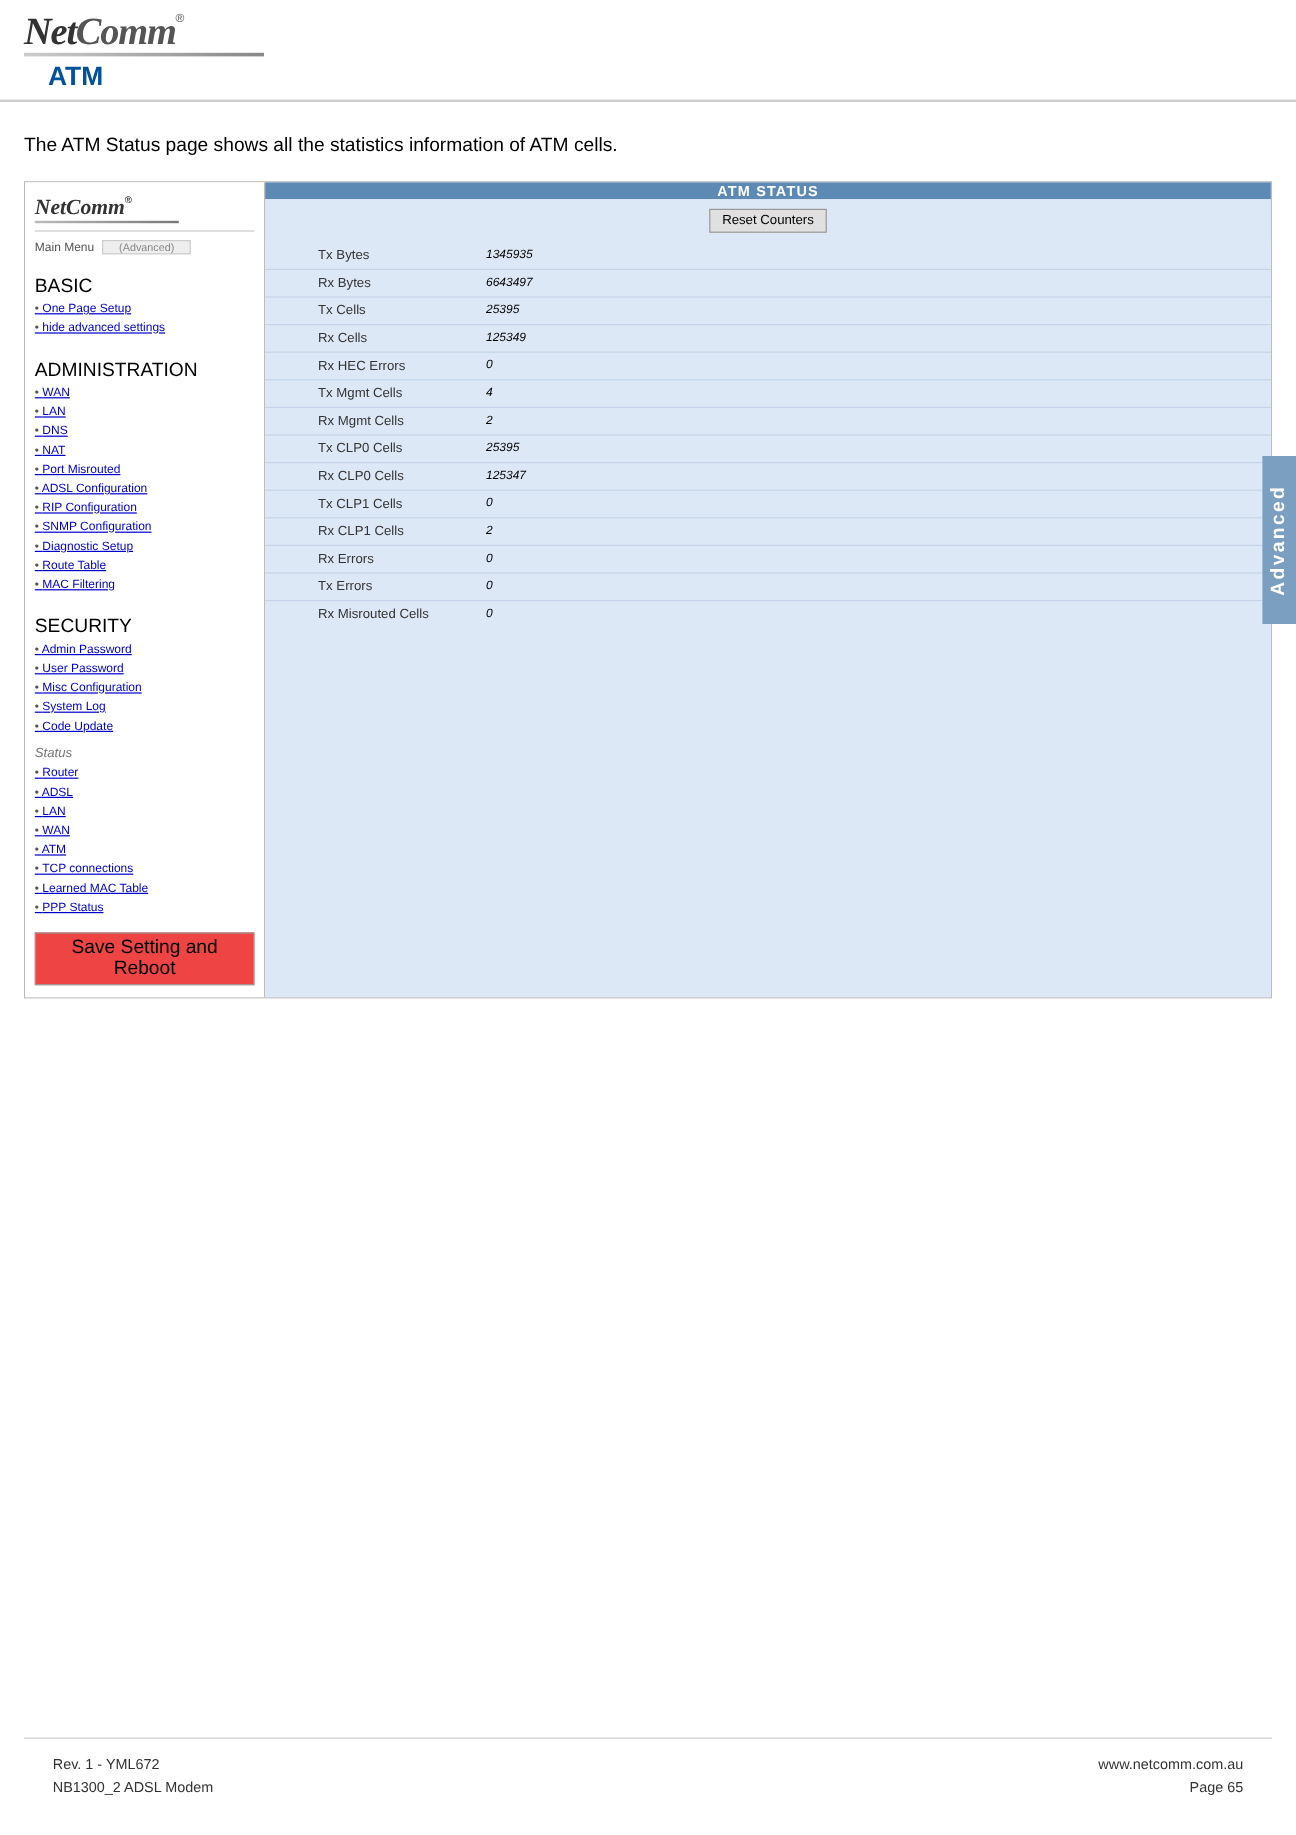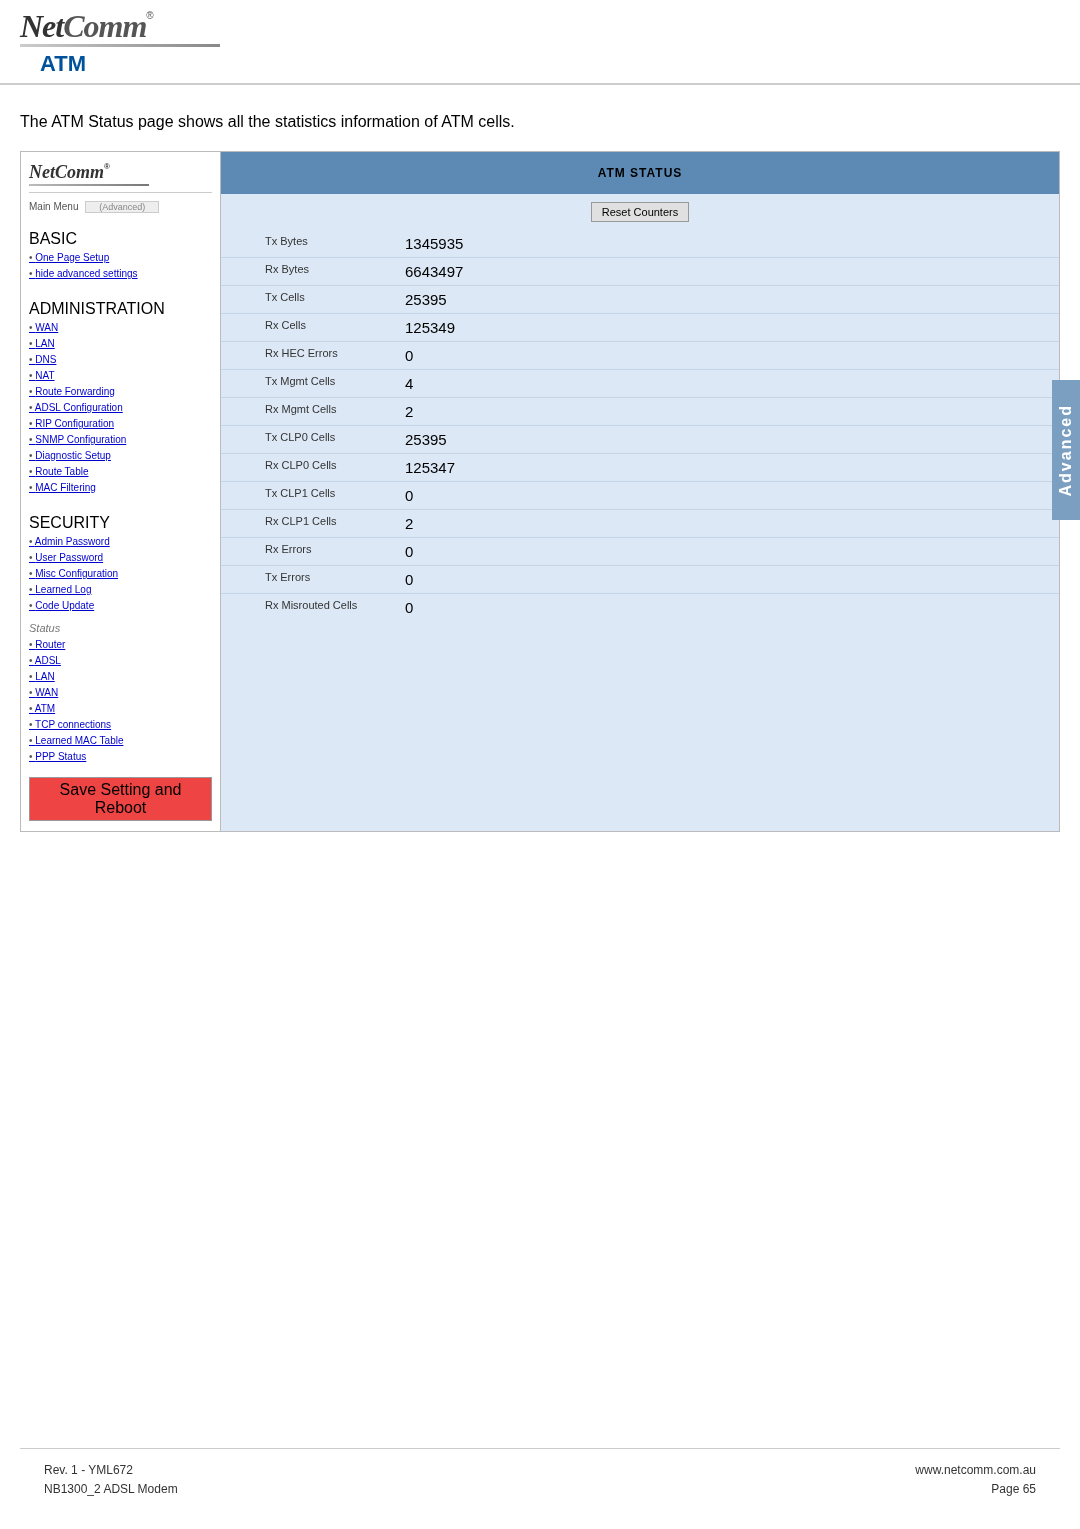--- a/index.html
+++ b/index.html
@@ -153,23 +153,23 @@
 
     
     .content-panel {
       flex: 1;
       padding: 0;
       background: #dce8f5;
     }
 
     .atm-status-header {
       background: #5c8ab5;
-      color: #000000;
+      color: #ffffff;
       text-align: center;
-      padding: 14px 0;
+      padding: 0 0;
       font-size: 12px;
       font-weight: bold;
       letter-spacing: 1px;
     }
 
     .reset-btn-row {
       text-align: center;
       padding: 8px 0;
       background: #dce8f5;
     }
@@ -190,23 +190,24 @@
     }
     .stats-row:last-child {
       border-bottom: none;
     }
     .stat-label {
       width: 140px;
       font-size: 11px;
       color: #333;
     }
     .stat-value {
-      font-size: 15px;
+      font-size: 10px;
       color: #000;
       min-width: 80px;
+      font-style: italic;
     }
 
     
     .advanced-tab {
       position: absolute;
       right: 0;
       top: 380px;
       width: 28px;
       height: 140px;
       background: #7a9fc0;
@@ -294,34 +295,34 @@
     <div class="section-title">BASIC</div>
     <a class="nav-link">One Page Setup</a>
     <a class="nav-link">hide advanced settings</a>
 
     
     <div class="section-title">ADMINISTRATION</div>
     <a class="nav-link">WAN</a>
     <a class="nav-link">LAN</a>
     <a class="nav-link">DNS</a>
     <a class="nav-link">NAT</a>
-    <a class="nav-link">Route Forwarding</a>
+    <a class="nav-link">Port Misrouted</a>
     <a class="nav-link">ADSL Configuration</a>
     <a class="nav-link">RIP Configuration</a>
     <a class="nav-link">SNMP Configuration</a>
     <a class="nav-link">Diagnostic Setup</a>
     <a class="nav-link">Route Table</a>
     <a class="nav-link">MAC Filtering</a>
 
     
     <div class="section-title">SECURITY</div>
     <a class="nav-link">Admin Password</a>
     <a class="nav-link">User Password</a>
     <a class="nav-link">Misc Configuration</a>
-    <a class="nav-link">Learned Log</a>
+    <a class="nav-link">System Log</a>
     <a class="nav-link">Code Update</a>
 
     
     <div class="status-section-title">Status</div>
     <a class="nav-link">Router</a>
     <a class="nav-link">ADSL</a>
     <a class="nav-link">LAN</a>
     <a class="nav-link">WAN</a>
     <a class="nav-link">ATM</a>
     <a class="nav-link">TCP connections</a>

